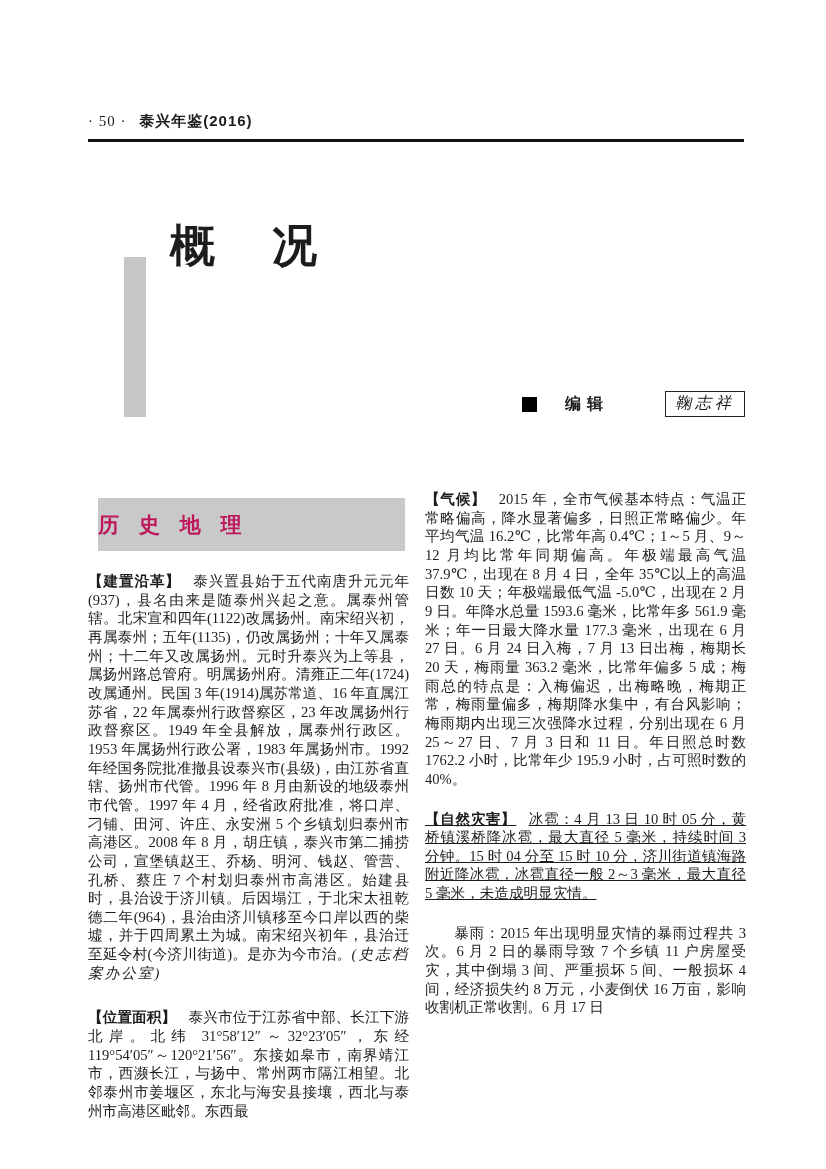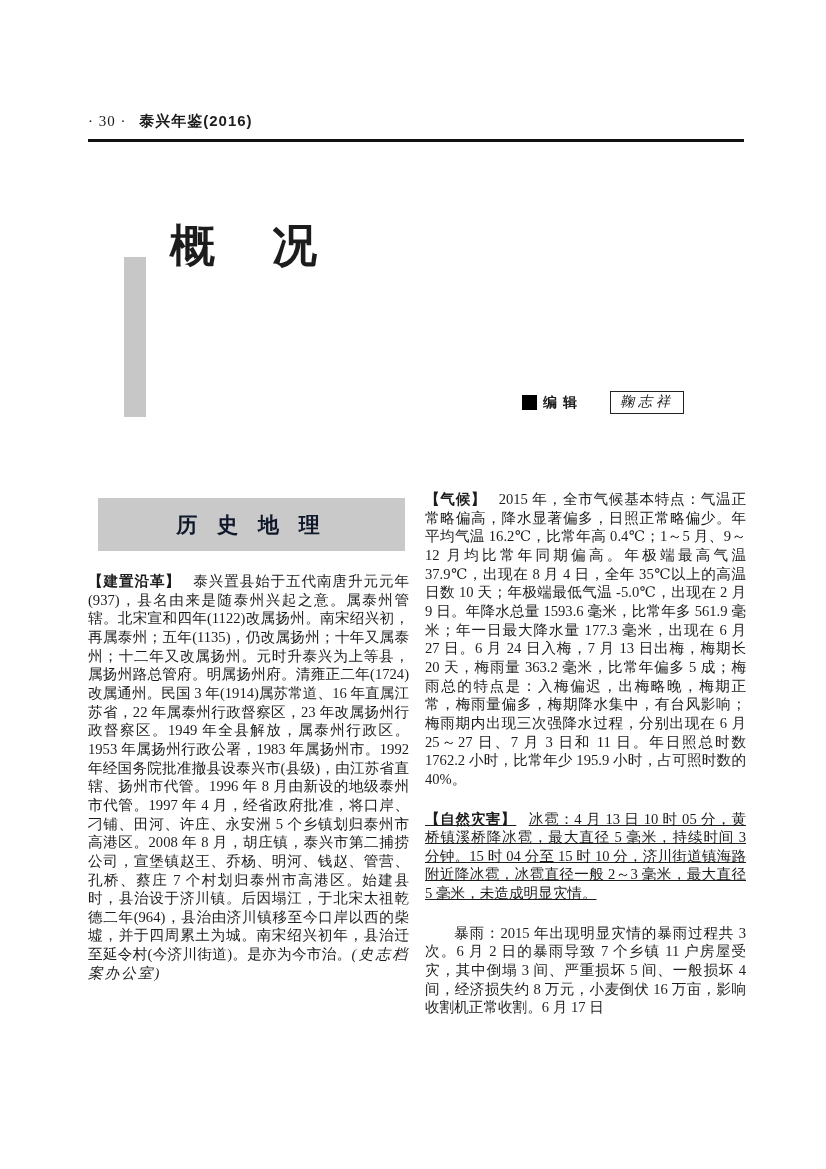--- a/index.html
+++ b/index.html
@@ -51,35 +51,36 @@
     line-height: 1.1;
     font-weight: 900;
     letter-spacing: 6px;
     font-family: "Liberation Serif", "DejaVu Serif", serif;
   }
   .editor-line {
     position: absolute;
     left: 522px; top: 391px;
     display: flex;
     align-items: center;
-    font-size: 14px;
+    font-size: 16px;
     white-space: nowrap;
+    gap: 22px;
   }
   .editor-marker {
     display: inline-block;
     width: 15px; height: 15px;
     background: #000;
     margin-right: 6px;
   }
   .editor-label {
     font-weight: bold;
     letter-spacing: 6px;
   }
   .editor-name {
-    margin-left: 27px;
+    margin-left: 34px;
     border: 1.5px solid #222;
     padding: 1px 9px 2px 9px;
     font-style: italic;
     letter-spacing: 4px;
   }
 
   
   .columns {
     position: absolute;
     left: 88px; top: 490px;
@@ -91,26 +92,26 @@
     width: 321px;
     font-size: 14.6px;
     line-height: 18.65px;
     text-align: justify;
   }
   .section-box {
     background: #c9c9c9;
     height: 53px;
     line-height: 53px;
     margin: 8px 4px 21px 10px;
-    text-align: center;
+    text-align: left;
     font-family: "Liberation Sans", "DejaVu Sans", sans-serif;
     font-weight: bold;
     font-size: 21px;
     letter-spacing: 7px;
-    color: #0f172a;
+    color: #be185d;
   }
   .para { margin: 0 0 26px 0; }
   .para:last-child { margin-bottom: 0; }
   .col-right .para { margin-bottom: 21px; }
   .term {
     font-family: "Liberation Sans", "DejaVu Sans", sans-serif;
     font-weight: bold;
     margin-right: 0.85em;
   }
   .attr {
@@ -120,21 +121,21 @@
   .attr-right { float: right; }
   .para-rain { text-indent: 2em; margin-bottom: 0; }
   .para-hail { margin-bottom: 0; text-decoration: underline; }
 </style>
 </head>
 <body>
 
 <div class="page">
 
   <div class="running-head">
-    <span class="page-label">· 30 ·</span>
+    <span class="page-label">· 50 ·</span>
     <span class="book-title">泰兴年鉴(2016)</span>
   </div>
   <div class="head-rule"></div>
 
   <div class="chapter-bar"></div>
   <div class="chapter-title">概　况</div>
 
   <div class="editor-line">
     <span class="editor-marker"></span>
     <span class="editor-label">编辑</span>
@@ -143,20 +144,23 @@
 
   <div class="columns">
 
     <div class="col col-left">
       <div class="section-box">历 史  地 理</div>
 
       <p class="para">
         <span class="term">【建置沿革】</span><span>泰兴置县始于五代南唐升元元年(937)，县名由来是随泰州兴起之意。属泰州管辖。北宋宣和四年(1122)改属扬州。南宋绍兴初，再属泰州；五年(1135)，仍改属扬州；十年又属泰州；十二年又改属扬州。元时升泰兴为上等县，属扬州路总管府。明属扬州府。清雍正二年(1724)改属通州。民国 3 年(1914)属苏常道、16 年直属江苏省，22 年属泰州行政督察区，23 年改属扬州行政督察区。1949 年全县解放，属泰州行政区。1953 年属扬州行政公署，1983 年属扬州市。1992 年经国务院批准撤县设泰兴市(县级)，由江苏省直辖、扬州市代管。1996 年 8 月由新设的地级泰州市代管。1997 年 4 月，经省政府批准，将口岸、刁铺、田河、许庄、永安洲 5 个乡镇划归泰州市高港区。2008 年 8 月，胡庄镇，泰兴市第二捕捞公司，宣堡镇赵王、乔杨、明河、钱赵、管营、孔桥、蔡庄 7 个村划归泰州市高港区。始建县时，县治设于济川镇。后因塌江，于北宋太祖乾德二年(964)，县治由济川镇移至今口岸以西的柴墟，并于四周累土为城。南宋绍兴初年，县治迁至延令村(今济川街道)。是亦为今市治。</span><span class="attr">(史志档案办公室)</span>
       </p>
 
+      <p class="para">
+        <span class="term">【位置面积】</span><span>泰兴市位于江苏省中部、长江下游北岸。北纬 31°58′12″～32°23′05″，东经 119°54′05″～120°21′56″。东接如皋市，南界靖江市，西濒长江，与扬中、常州两市隔江相望。北邻泰州市姜堰区，东北与海安县接壤，西北与泰州市高港区毗邻。东西最</span>
+      </p>
     </div>
 
     <div class="col col-right">
 
       <p class="para">
         <span class="term">【气候】</span><span>2015 年，全市气候基本特点：气温正常略偏高，降水显著偏多，日照正常略偏少。年平均气温 16.2℃，比常年高 0.4℃；1～5 月、9～12 月均比常年同期偏高。年极端最高气温 37.9℃，出现在 8 月 4 日，全年 35℃以上的高温日数 10 天；年极端最低气温 -5.0℃，出现在 2 月 9 日。年降水总量 1593.6 毫米，比常年多 561.9 毫米；年一日最大降水量 177.3 毫米，出现在 6 月 27 日。6 月 24 日入梅，7 月 13 日出梅，梅期长 20 天，梅雨量 363.2 毫米，比常年偏多 5 成；梅雨总的特点是：入梅偏迟，出梅略晚，梅期正常，梅雨量偏多，梅期降水集中，有台风影响；梅雨期内出现三次强降水过程，分别出现在 6 月 25～27 日、7 月 3 日和 11 日。年日照总时数 1762.2 小时，比常年少 195.9 小时，占可照时数的 40%。</span>
       </p>
 
       <p class="para para-hail">
         <span class="term">【自然灾害】</span><span>冰雹：4 月 13 日 10 时 05 分，黄桥镇溪桥降冰雹，最大直径 5 毫米，持续时间 3 分钟。15 时 04 分至 15 时 10 分，济川街道镇海路附近降冰雹，冰雹直径一般 2～3 毫米，最大直径 5 毫米，未造成明显灾情。</span>

